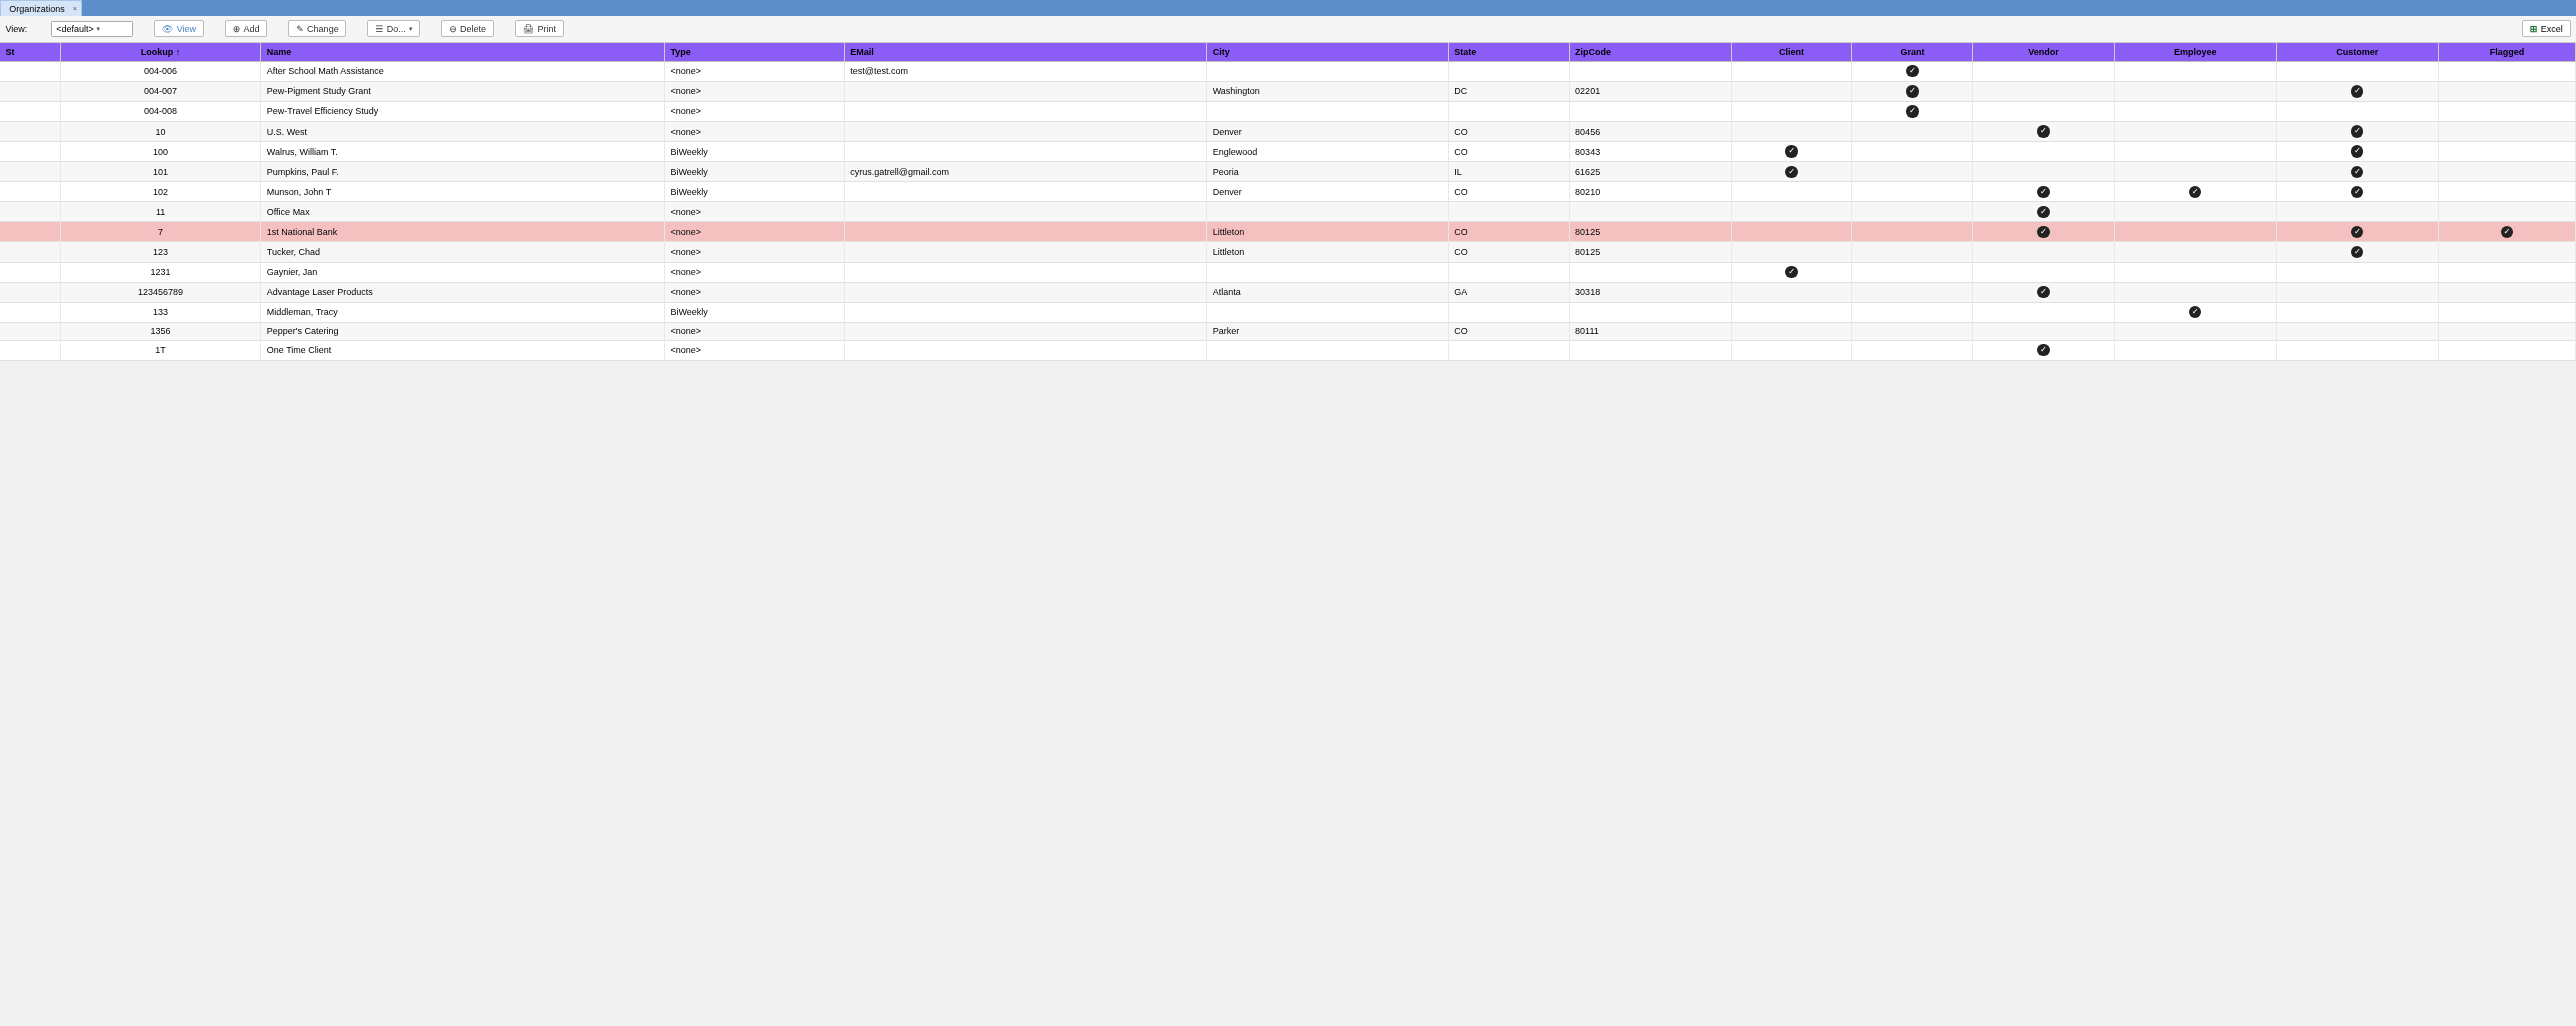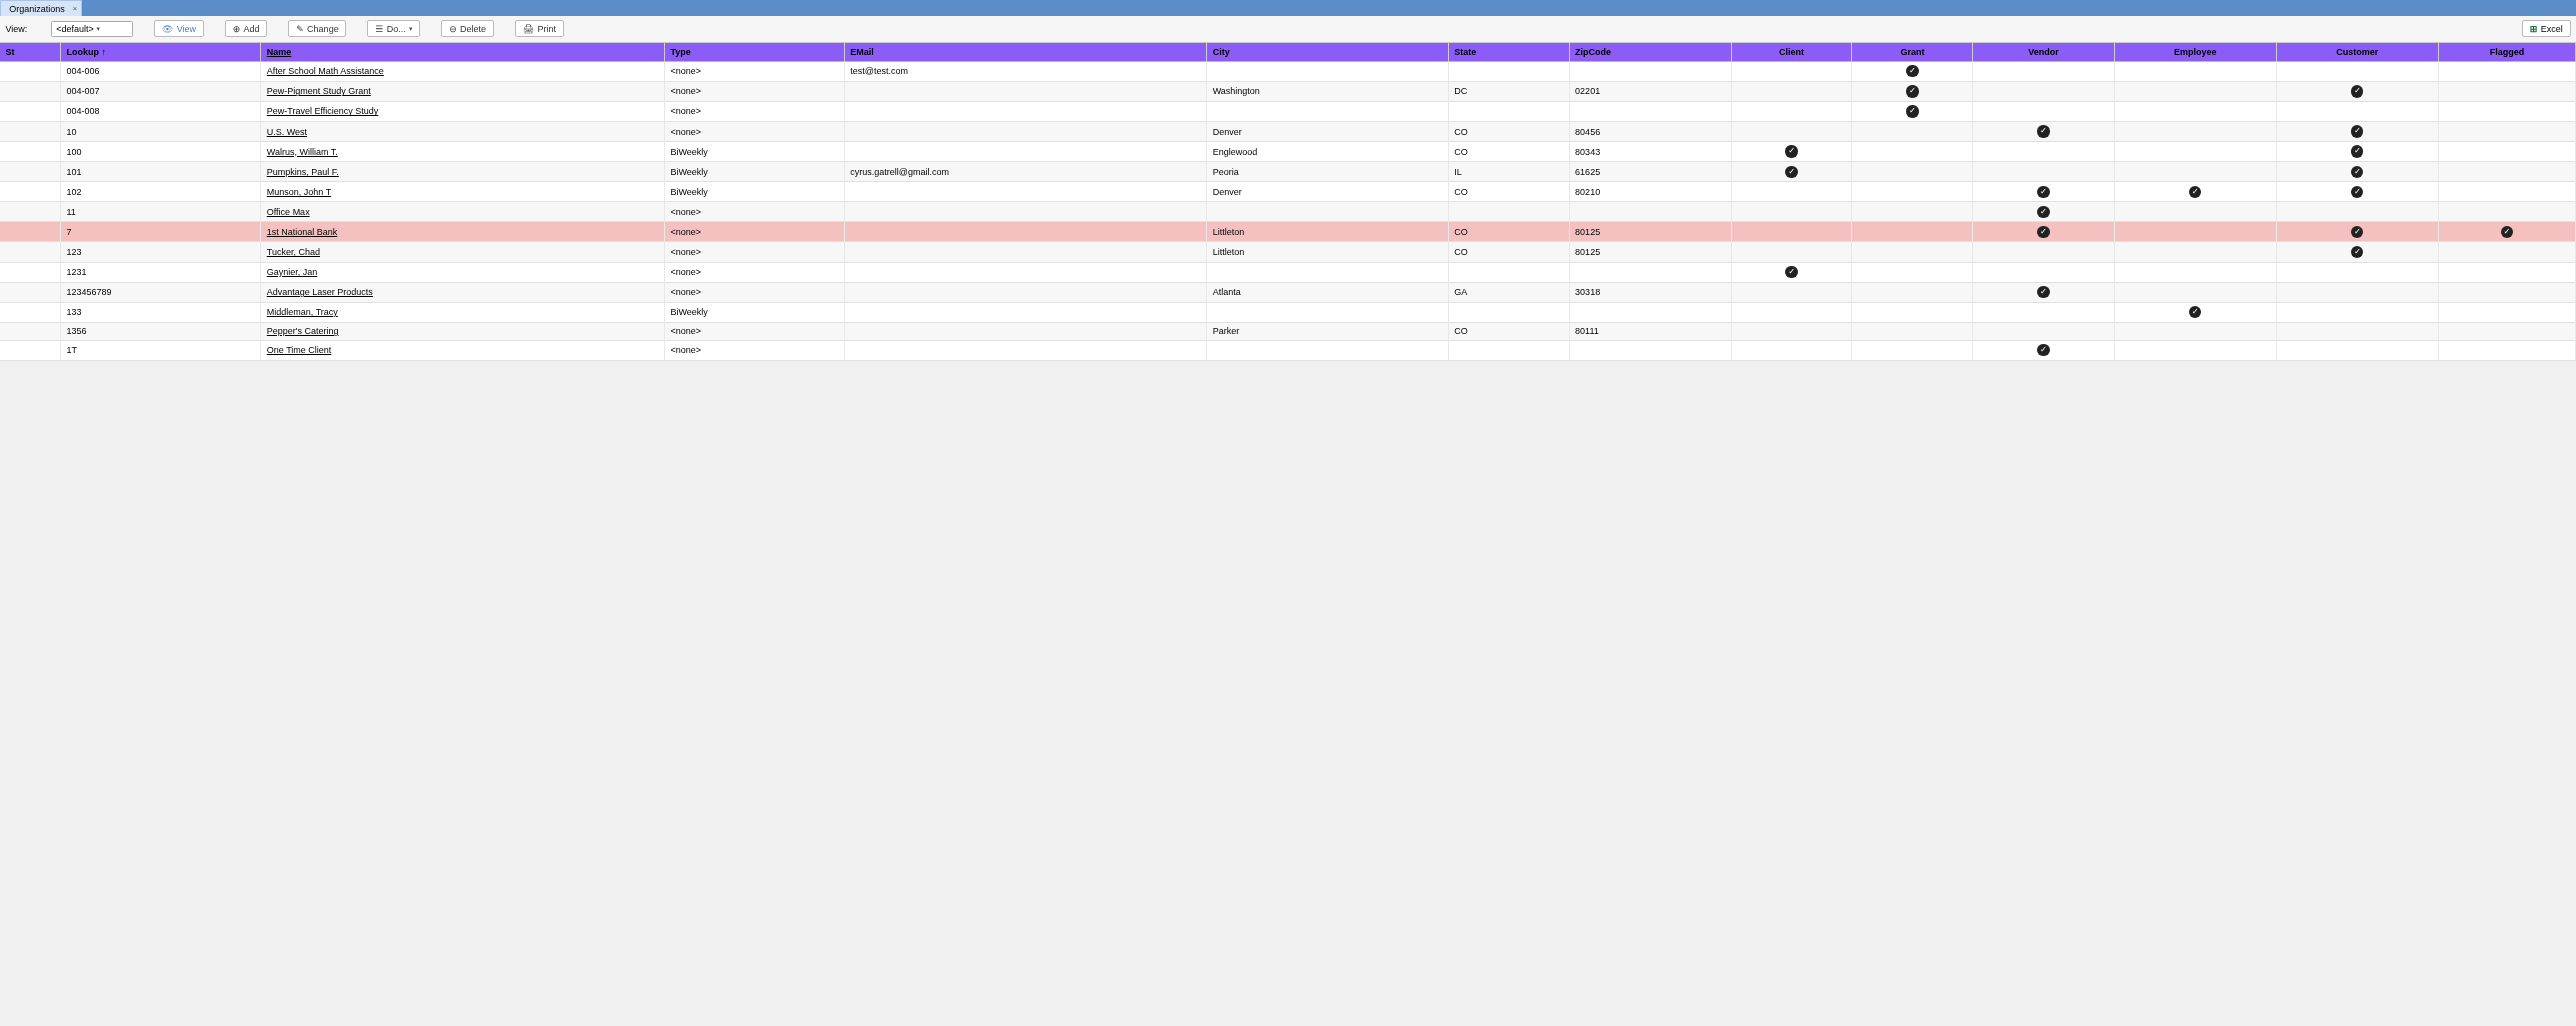--- a/index.html
+++ b/index.html
@@ -129,22 +129,22 @@
       width: 12.3px;
       height: 12.3px;
       background: #222;
       border-radius: 50%;
       color: white;
       text-align: center;
       line-height: 12.3px;
       font-size: 8.2px;
     }
     .col-st { width: 20.5px; min-width: 20.5px; }
-    .col-lookup { width: 68px; }
-    .col-name { width: 137px; text-decoration: underline; }
+    .col-lookup { width: 68px; text-align: center; }
+    .col-name { width: 137px; }
     .col-type { width: 61px; }
     .col-email { width: 123px; }
     .col-city { width: 82px; }
     .col-state { width: 41px; }
     .col-zip { width: 55px; }
     .col-client { width: 41px; text-align: center; }
     .col-grant { width: 41px; text-align: center; }
     .col-vendor { width: 48px; text-align: center; }
     .col-employee { width: 55px; text-align: center; }
     .col-customer { width: 55px; text-align: center; }

